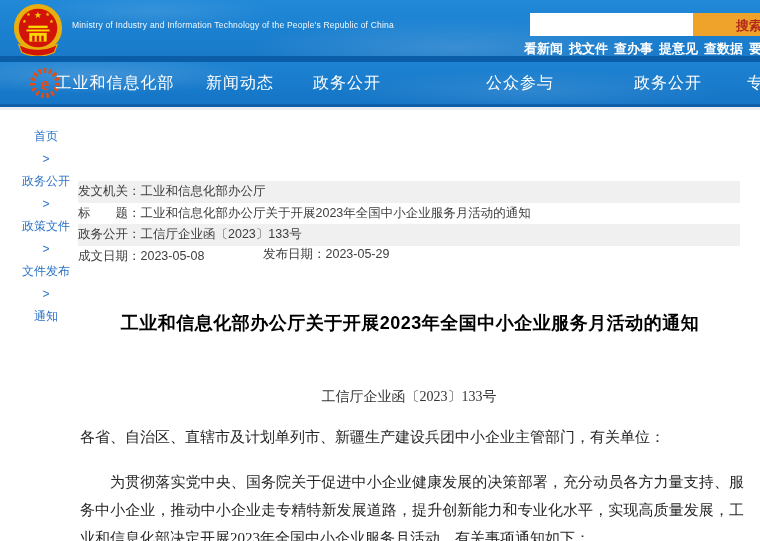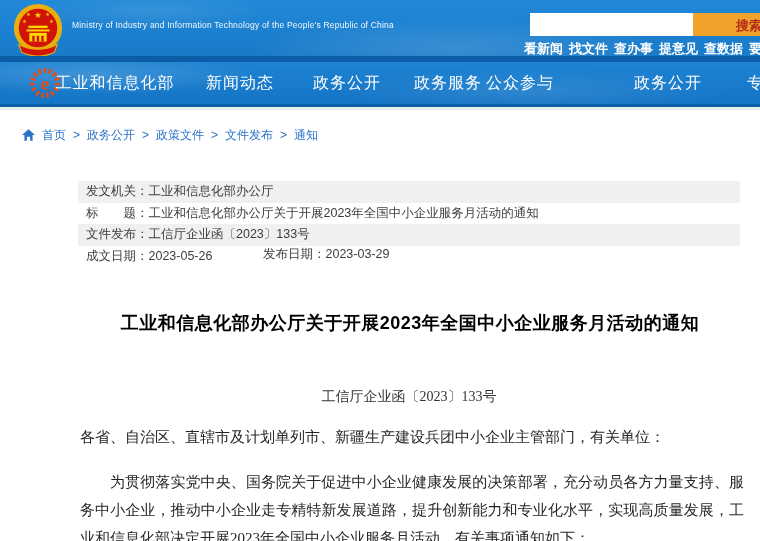--- a/index.html
+++ b/index.html
@@ -37,27 +37,27 @@
   }
   .miit-logo{position:absolute;left:28px;top:4px;width:34px;height:34px;}
   .nav-item{position:absolute;top:0;height:42px;line-height:42px;transform:translateX(-50%);
     color:#fff;font-size:16px;letter-spacing:1px;cursor:pointer;white-space:nowrap;}
   .n1{left:115px}.n2{left:240px}.n3{left:347px}.n4{left:448px}.n5{left:520px}.n6{left:668px}.n7{left:764px}
   .nav-edge{position:absolute;left:0;top:104px;width:760px;height:3px;background:#0d5fa9;}
   .nav-underline{position:absolute;left:0;top:107px;width:760px;height:3px;background:#eaedf0;}
 
   
   .breadcrumb{position:absolute;left:22px;top:121px;height:28px;display:flex;align-items:center;gap:7px;
-    font-size:12px;color:#2a72c8;}
+    font-size:12px;color:#2a72c8;flex-direction:column;}
   .crumb{color:#2a72c8;text-decoration:none;cursor:pointer;}
   .crumb-sep{color:#2a72c8;}
 
   
   .meta-table{position:absolute;left:78px;top:181px;width:662px;}
-  .mrow{position:relative;height:21.5px;display:flex;align-items:center;padding-left:8px;
+  .mrow{position:relative;height:21.5px;display:flex;align-items:center;padding-left:0;
     font-size:12.5px;color:#3d3d3d;box-sizing:border-box;}
   .mrow:nth-child(odd){background:#f0f0f0;}
   .mcol2{position:absolute;left:185px;top:0;height:17px;display:flex;align-items:center;}
   .mlabel{white-space:pre;}
 
   
   .doc-title{position:absolute;left:60px;top:311px;width:700px;text-align:center;
     font-size:18px;font-weight:bold;color:#000;letter-spacing:.5px;}
   .doc-number{position:absolute;left:78px;top:388px;width:662px;text-align:center;
     font-family:"Liberation Serif",serif;font-size:14px;color:#333;}
@@ -104,21 +104,20 @@
   <div class="dark-strip"></div>
 
   <div class="nav">
     <svg class="miit-logo" viewBox="0 0 34 34">
       <circle cx="17" cy="17" r="12.5" fill="none" stroke="#e44d12" stroke-width="5" stroke-dasharray="2.6 2.6"></circle>
       <text x="17" y="24" text-anchor="middle" font-size="19" font-weight="bold" fill="#e44d12" font-family="Liberation Serif,serif">e</text>
     </svg>
     <div class="nav-item n1">工业和信息化部</div>
     <div class="nav-item n2">新闻动态</div>
     <div class="nav-item n3">政务公开</div>
-    <div class="nav-item n4">政务服务</div>
     <div class="nav-item n5">公众参与</div>
     <div class="nav-item n6">政务公开</div>
     <div class="nav-item n7">专题</div>
   </div>
   <div class="nav-edge"></div>
   <div class="nav-underline"></div>
 
   <div class="breadcrumb">
     <svg width="13" height="12" viewBox="0 0 16 14">
       <path d="M8 0 L16 7 H13 V14 H10 V9 H6 V14 H3 V7 H0 Z" fill="#2a72c8"></path>
@@ -137,29 +136,29 @@
   <div class="meta-table">
     <div class="mrow">
       <span class="mlabel">发文机关：</span>
       <span>工业和信息化部办公厅</span>
     </div>
     <div class="mrow">
       <span class="mlabel">标　　题：</span>
       <span>工业和信息化部办公厅关于开展2023年全国中小企业服务月活动的通知</span>
     </div>
     <div class="mrow">
-      <span class="mlabel">文件发布：</span>
+      <span class="mlabel">政务公开：</span>
       <span>工信厅企业函〔2023〕133号</span>
     </div>
     <div class="mrow">
       <span class="mlabel">成文日期：</span>
-      <span>2023-05-26</span>
+      <span>2023-05-08</span>
       <span class="mcol2">
         <span class="mlabel">发布日期：</span>
-        <span>2023-03-29</span>
+        <span>2023-05-29</span>
       </span>
     </div>
   </div>
 
   <div class="doc-title">工业和信息化部办公厅关于开展2023年全国中小企业服务月活动的通知</div>
   <div class="doc-number">工信厅企业函〔2023〕133号</div>
   <div class="doc-body">
     <div class="para1">各省、自治区、直辖市及计划单列市、新疆生产建设兵团中小企业主管部门，有关单位：</div>
     <div class="para2">为贯彻落实党中央、国务院关于促进中小企业健康发展的决策部署，充分动员各方力量支持、服务中小企业，推动中小企业走专精特新发展道路，提升创新能力和专业化水平，实现高质量发展，工业和信息化部决定开展2023年全国中小企业服务月活动。有关事项通知如下：</div>
   </div>

